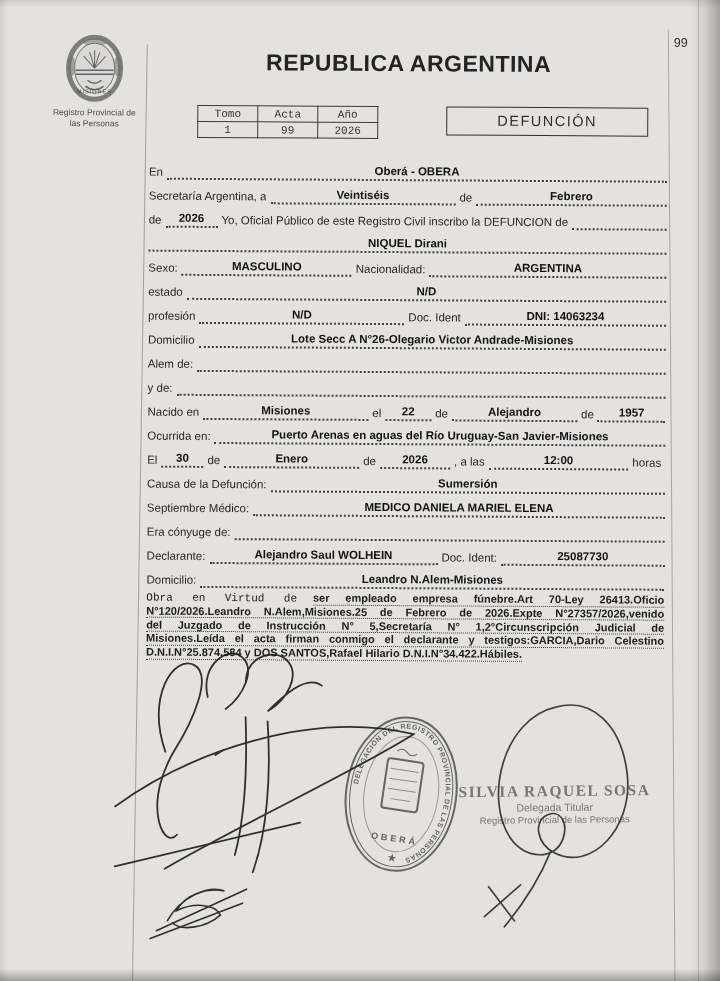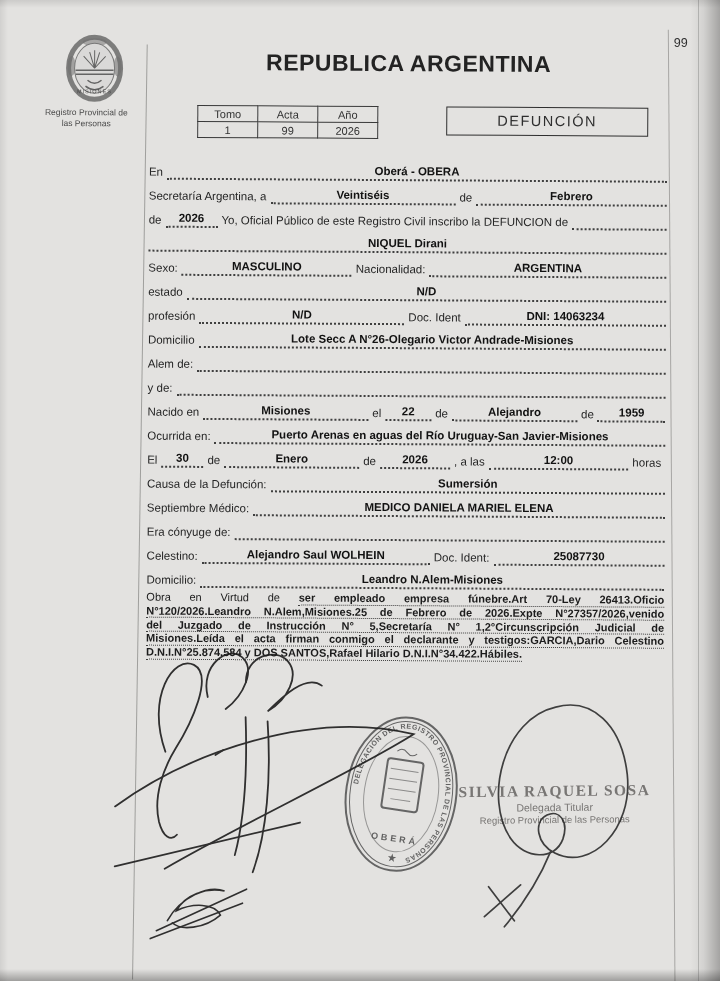--- a/index.html
+++ b/index.html
@@ -23,42 +23,42 @@
   
   .margin-line-left{position:absolute;left:147px;top:46px;height:935px;width:1px;
     background:#8f8e8c;transform:rotate(0.55deg);transform-origin:top center;opacity:.8;}
   .margin-line-right{position:absolute;left:668px;top:28px;height:953px;width:1px;
     background:#989795;transform:rotate(-0.75deg);transform-origin:top center;opacity:.8;}
   
   .page-number{position:absolute;left:674px;top:34px;font-size:12.5px;color:#2e2e2e;}
   .doc-title{position:absolute;left:150px;top:50px;width:518px;text-align:center;
     font-size:23px;font-weight:bold;letter-spacing:.5px;color:#232323;}
   .logo{position:absolute;left:64px;top:36px;}
-  .logo-caption{position:absolute;left:28px;top:109px;width:118px;text-align:center;
+  .logo-caption{position:absolute;left:36px;top:109px;width:118px;text-align:center;
     font-size:8.5px;line-height:11px;color:#4a4a4a;}
   .acta-table{position:absolute;left:198px;top:106px;border-collapse:collapse;font-size:11px;color:#333;}
-  .acta-table td{border:1.5px solid #3a3a3a;width:59px;height:15px;text-align:center;padding:0;}
+  .acta-table td{border:1.5px solid #3a3a3a;width:59px;height:15px;text-align:center;padding:0;font-family:Liberation Mono, monospace;}
   .type-box{position:absolute;left:447px;top:106px;width:200px;height:27px;
     border:1.5px solid #2f2f2f;text-align:center;line-height:27px;
     font-size:14.5px;letter-spacing:1.5px;color:#2e2e2e;}
   
   .form{position:absolute;left:150px;top:157px;width:518px;}
   .row{display:flex;align-items:flex-end;height:24px;font-size:11.5px;}
   .lbl{white-space:nowrap;padding:0 4px 2px 0;color:#262626;}
   .lbl.mid{padding-left:4px;}
   .fill{border-bottom:2px dotted #3f3f3f;text-align:center;font-weight:bold;
     color:#121212;line-height:13px;padding-bottom:1px;min-width:30px;}
   .grow{flex:1 1 auto;}
   .fx{flex:0 0 auto;}
   
   .obra{position:absolute;left:150px;top:592px;width:518px;font-size:11px;color:#1c1c1c;}
   .obra .oline{height:13.8px;line-height:13.2px;text-align:justify;text-align-last:justify;white-space:nowrap;}
   .obra .oline.last{text-align-last:left;}
   .obra .u{border-bottom:1.6px dotted #3f3f3f;font-weight:bold;padding-bottom:.5px;}
-  .obra .pre{font-weight:normal;}
+  .obra .pre{font-weight:normal;font-family:Liberation Mono, monospace;}
   
   .sig{position:absolute;z-index:20;}
   .round-stamp{position:absolute;left:330px;top:696px;z-index:10;}
   .titular-stamp{position:absolute;left:452px;top:781px;width:215px;text-align:center;
     color:#787674;transform:rotate(-1deg);z-index:9;}
   .titular-stamp .name{font-family:"Liberation Serif", serif;font-weight:bold;
     font-size:15.5px;letter-spacing:1.5px;white-space:nowrap;}
   .titular-stamp .role{font-size:10.5px;margin-top:1px;}
   .titular-stamp .office{font-size:9.5px;margin-top:1px;white-space:nowrap;}
 </style>
@@ -169,21 +169,21 @@
     </div>
 
     <div class="row">
       <span class="lbl">Nacido en</span>
       <span class="fill fx" style="width:165px">Misiones</span>
       <span class="lbl mid">el</span>
       <span class="fill fx" style="width:46px">22</span>
       <span class="lbl mid">de</span>
       <span class="fill fx" style="width:125px">Alejandro</span>
       <span class="lbl mid">de</span>
-      <span class="fill grow">1959</span>
+      <span class="fill grow">1957</span>
     </div>
 
     <div class="row">
       <span class="lbl">Ocurrida en:</span>
       <span class="fill grow">Puerto Arenas en aguas del Río Uruguay-San Javier-Misiones</span>
     </div>
 
     <div class="row">
       <span class="lbl">El</span>
       <span class="fill fx" style="width:42px">30</span>
@@ -205,21 +205,21 @@
       <span class="lbl">Septiembre Médico:</span>
       <span class="fill grow">MEDICO DANIELA MARIEL ELENA</span>
     </div>
 
     <div class="row">
       <span class="lbl">Era cónyuge de:</span>
       <span class="fill grow"></span>
     </div>
 
     <div class="row">
-      <span class="lbl">Celestino:</span>
+      <span class="lbl">Declarante:</span>
       <span class="fill fx" style="width:228px">Alejandro Saul WOLHEIN</span>
       <span class="lbl mid">Doc. Ident:</span>
       <span class="fill grow">25087730</span>
     </div>
 
     <div class="row">
       <span class="lbl">Domicilio:</span>
       <span class="fill grow">Leandro N.Alem-Misiones</span>
     </div>
 

